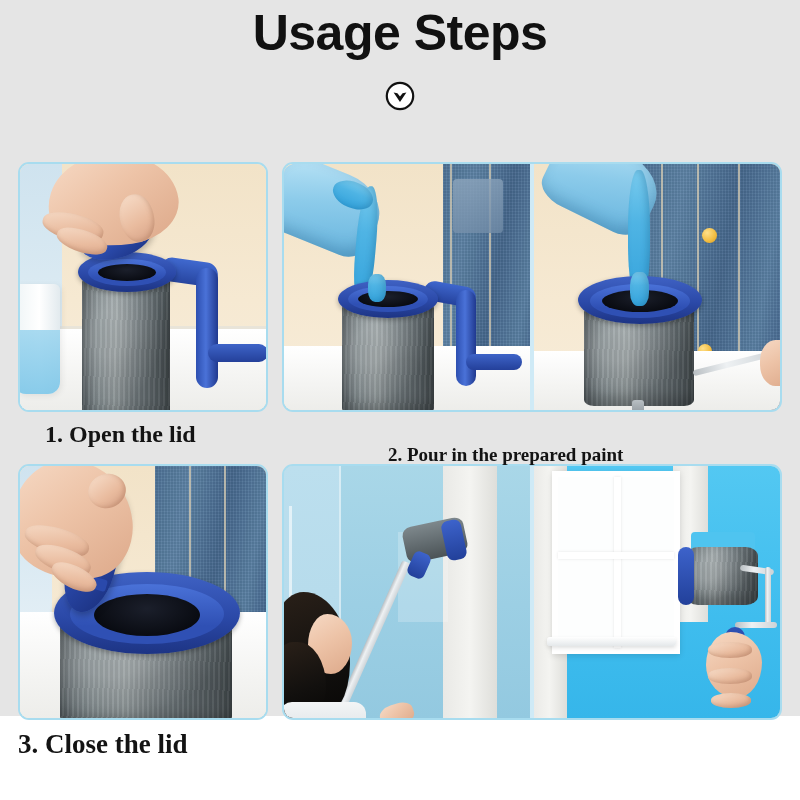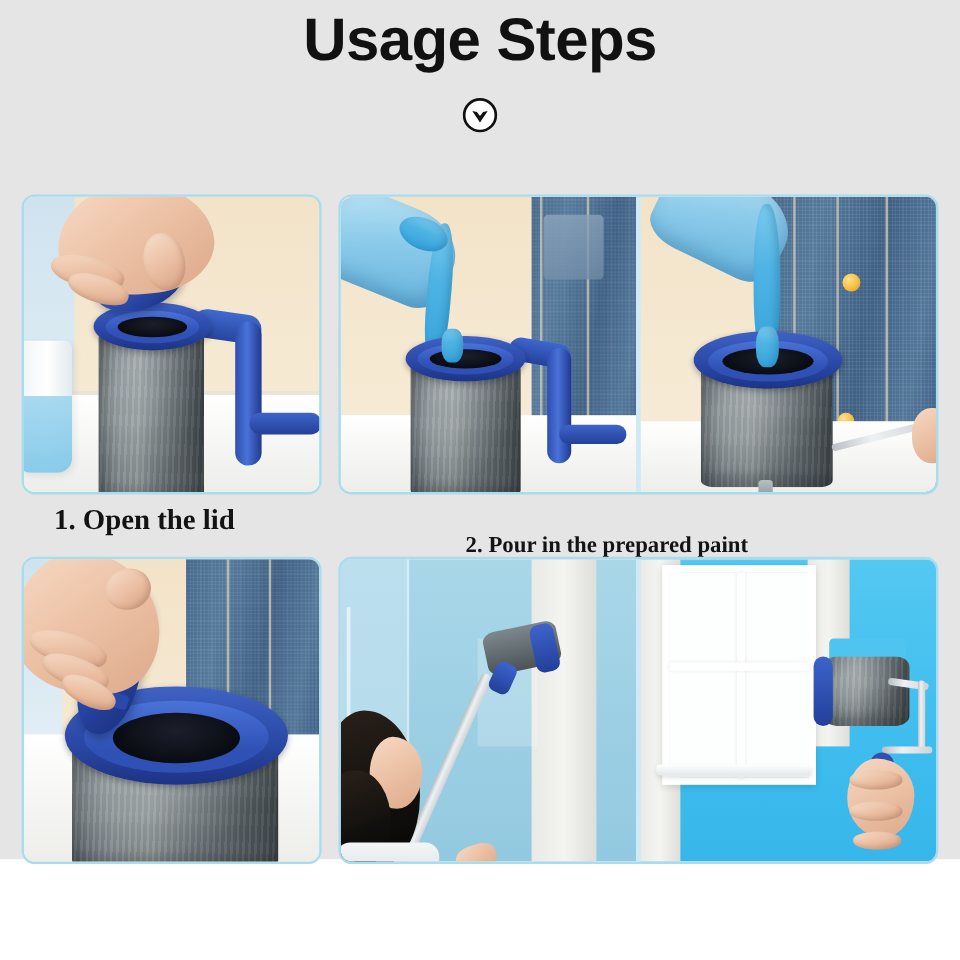--- a/index.html
+++ b/index.html
@@ -318,14 +318,15 @@
         <div class="finger" style="left:71%;top:80%;width:44px;height:16px;"></div>
         <div class="finger" style="left:72%;top:90%;width:40px;height:15px;"></div>
       </div>
 
       <div class="vdiv"></div>
     </div>
   </div>
 
   <div class="cap" id="cap1">1. Open the lid</div>
   <div class="cap" id="cap2">2. Pour in the prepared paint</div>
+  <div class="cap" id="cap3">3. Close the lid</div>
 
 </div>
 
 </body></html>

